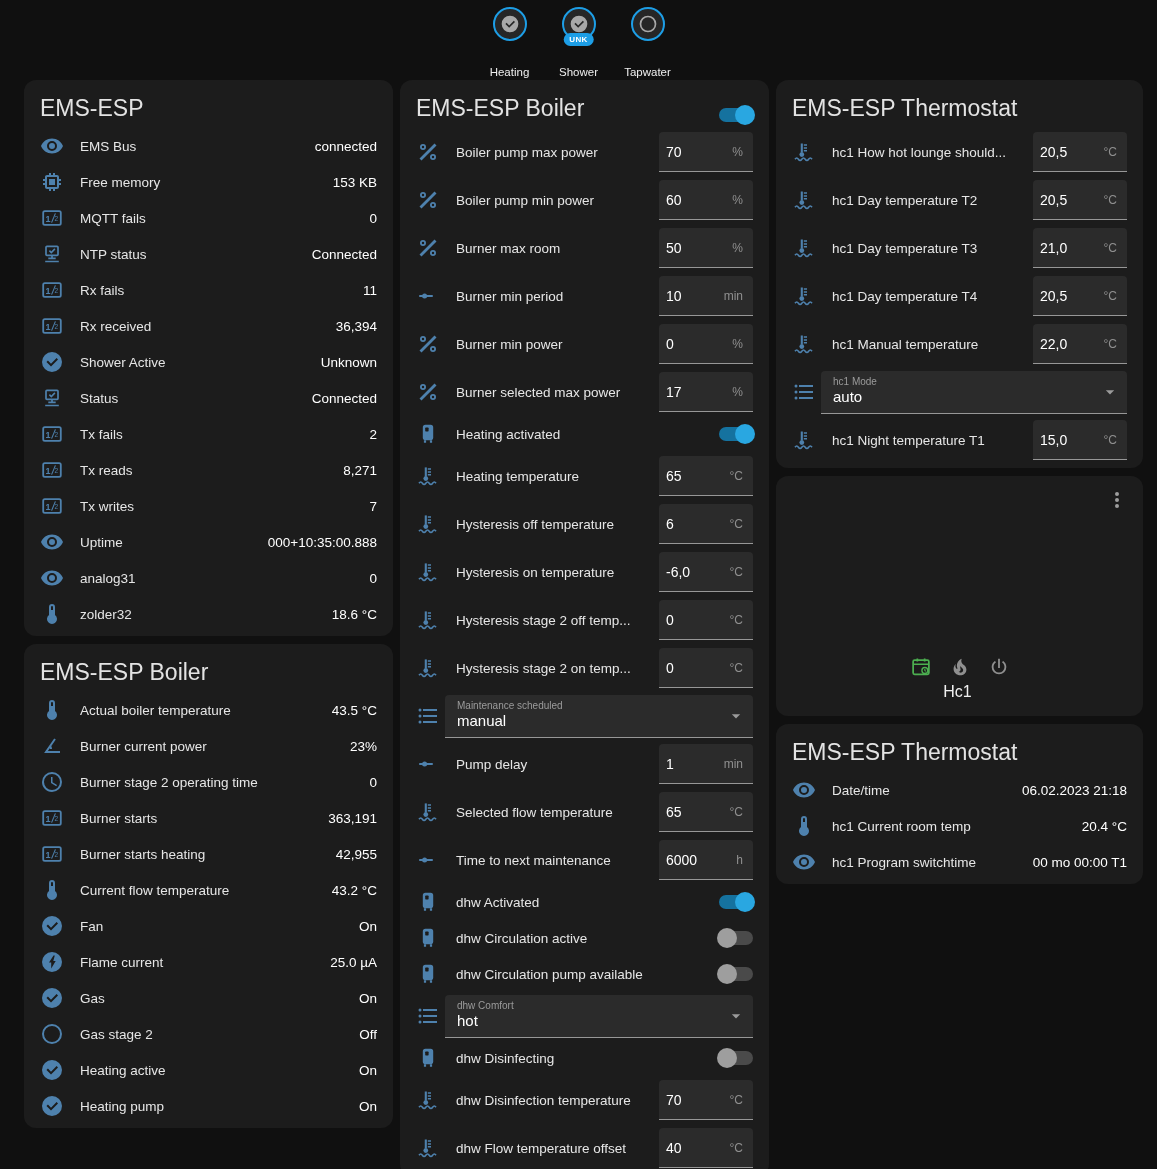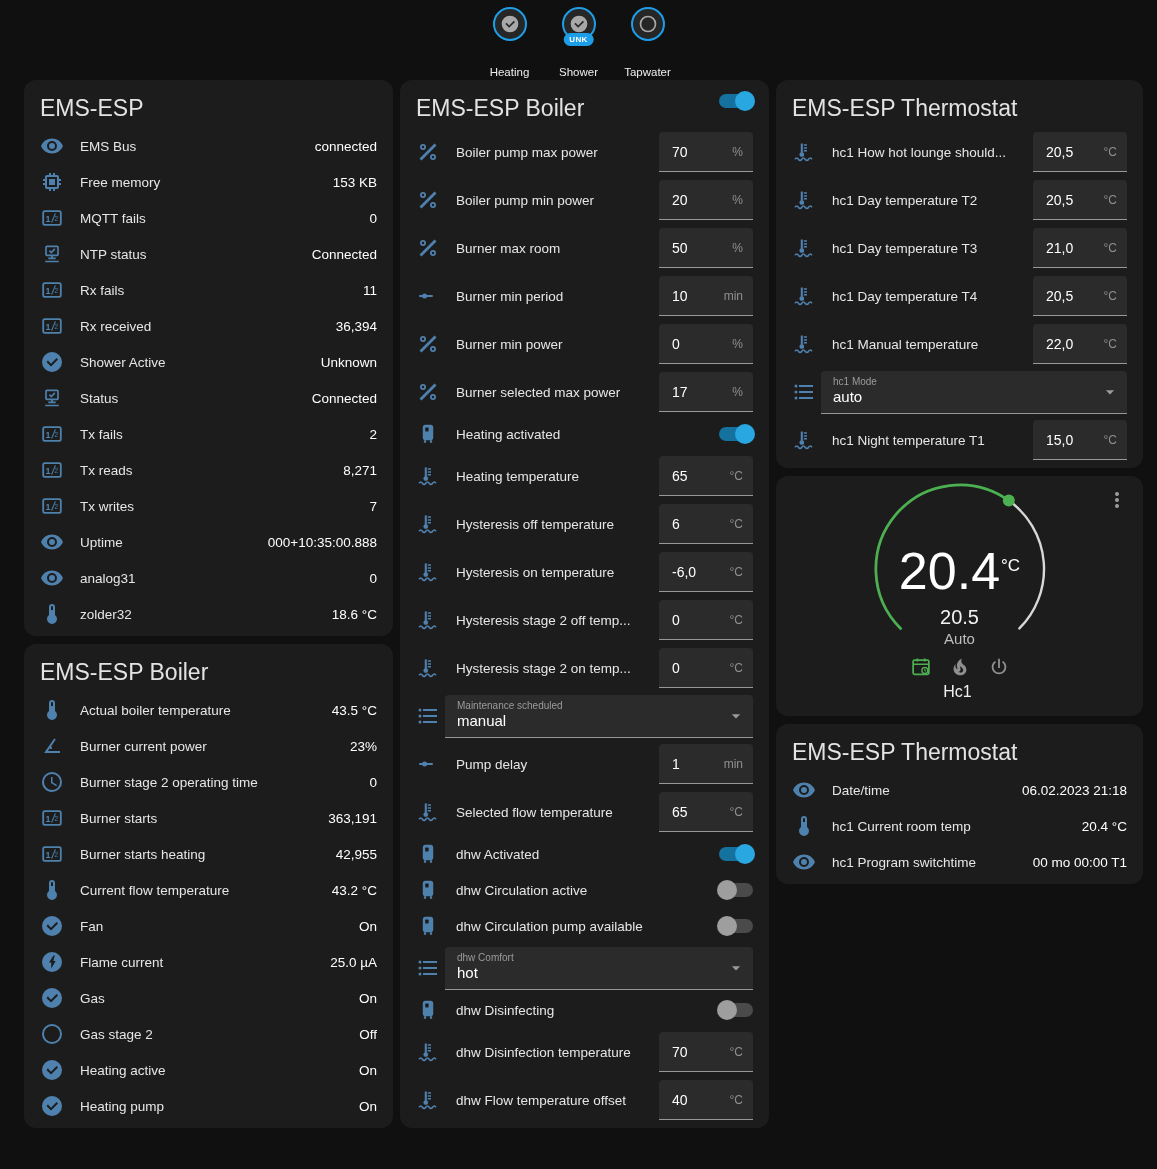--- a/index.html
+++ b/index.html
@@ -12,36 +12,36 @@
   .badge-circle .bicon{width:20px;height:20px;color:#a8a8a8;}
   .badge-circle .bicon svg{width:100%;height:100%;display:block;}
   .badge-pill{position:absolute;bottom:-7px;left:50%;transform:translateX(-50%);background:#1d9ee6;color:#fff;
     font-size:8px;font-weight:bold;padding:2px 6px;border-radius:8px;letter-spacing:.4px;}
   .badge-label{margin-top:24px;font-size:11.5px;line-height:1.35;text-align:right;color:#ededed;}
   
   .grid{display:grid;grid-template-columns:369px 369px 367px;gap:8px 7px;padding:0 14px 0 24px;align-items:start;}
   .col{display:flex;flex-direction:column;gap:8px;min-width:0;}
   .card{background:#1c1c1c;border-radius:12px;overflow:hidden;position:relative;}
   .card-title{margin:0;padding:14px 16px 6px;font-size:23px;font-weight:400;color:#e3e3e3;line-height:28px;
-    display:flex;align-items:flex-start;justify-content:space-between;}
+    display:flex;align-items:flex-end;justify-content:space-between;}
   .rows{padding-bottom:4px;}
   
   .row{display:flex;align-items:center;padding:0 16px;}
   .row--sensor{height:36px;}
   .row--number{height:48px;}
   .row--toggle{height:36px;}
   .row--select{height:48px;}
   .icon{width:24px;height:24px;flex:none;color:#4e81ad;margin-right:16px;}
   .icon svg{width:100%;height:100%;display:block;}
   .row--select .icon{margin-right:5px;}
   .label{flex:1;min-width:0;font-size:13.5px;color:#e6e6e6;white-space:nowrap;overflow:hidden;text-overflow:ellipsis;}
   .value{margin-left:10px;font-size:13.5px;color:#fff;white-space:nowrap;}
   .num-box{margin-left:auto;width:94px;height:40px;background:#2b2b2b;border-radius:4px 4px 0 0;
     border-bottom:1px solid #979797;display:flex;align-items:center;justify-content:space-between;
-    padding:0 10px 0 13px;box-sizing:border-box;flex:none;}
+    padding:0 10px 0 7px;box-sizing:border-box;flex:none;}
   .num-value{font-size:14px;color:#fff;}
   .num-unit{font-size:12px;color:#8f8f8f;}
   .select-box{flex:1;min-width:0;height:43px;background:#2b2b2b;border-radius:4px 4px 0 0;border-bottom:1px solid #979797;
     display:flex;flex-direction:column;justify-content:center;padding:2px 34px 4px 12px;position:relative;box-sizing:border-box;}
   .select-mini{font-size:10px;color:#9b9b9b;line-height:13px;}
   .select-value{font-size:15px;color:#fff;line-height:18px;}
   .select-arrow{position:absolute;right:7px;top:50%;transform:translateY(-50%);width:20px;height:20px;color:#9b9b9b;}
   .select-arrow svg{width:100%;height:100%;display:block;}
   .switch{margin-left:auto;width:34px;height:14px;border-radius:7px;position:relative;flex:none;cursor:pointer;}
   .switch .knob{position:absolute;top:-3px;width:20px;height:20px;border-radius:50%;}
@@ -412,21 +412,21 @@
             </div>
           </div>
           <div class="row row--number">
             <span class="icon">
               <svg viewBox="0 0 24 24">
                 <path fill="currentColor" fill-rule="evenodd" d="M18.5,3.5L20.5,5.5L5.5,20.5L3.5,18.5L18.5,3.5M7,4A3,3 0 0,1 10,7A3,3 0 0,1 7,10A3,3 0 0,1 4,7A3,3 0 0,1 7,4M7,5.8A1.2,1.2 0 0,0 5.8,7A1.2,1.2 0 0,0 7,8.2A1.2,1.2 0 0,0 8.2,7A1.2,1.2 0 0,0 7,5.8M17,14A3,3 0 0,1 20,17A3,3 0 0,1 17,20A3,3 0 0,1 14,17A3,3 0 0,1 17,14M17,15.8A1.2,1.2 0 0,0 15.8,17A1.2,1.2 0 0,0 17,18.2A1.2,1.2 0 0,0 18.2,17A1.2,1.2 0 0,0 17,15.8Z"></path>
               </svg>
             </span>
             <span class="label">Boiler pump min power</span>
             <div class="num-box">
-              <span class="num-value">20</span>
+              <span class="num-value">60</span>
               <span class="num-unit">%</span>
             </div>
           </div>
           <div class="row row--number">
             <span class="icon">
               <svg viewBox="0 0 24 24">
                 <path fill="currentColor" fill-rule="evenodd" d="M18.5,3.5L20.5,5.5L5.5,20.5L3.5,18.5L18.5,3.5M7,4A3,3 0 0,1 10,7A3,3 0 0,1 7,10A3,3 0 0,1 4,7A3,3 0 0,1 7,4M7,5.8A1.2,1.2 0 0,0 5.8,7A1.2,1.2 0 0,0 7,8.2A1.2,1.2 0 0,0 8.2,7A1.2,1.2 0 0,0 7,5.8M17,14A3,3 0 0,1 20,17A3,3 0 0,1 17,20A3,3 0 0,1 14,17A3,3 0 0,1 17,14M17,15.8A1.2,1.2 0 0,0 15.8,17A1.2,1.2 0 0,0 17,18.2A1.2,1.2 0 0,0 18.2,17A1.2,1.2 0 0,0 17,15.8Z"></path>
               </svg>
             </span>
             <span class="label">Burner max room</span>
@@ -595,20 +595,33 @@
                 <path d="M9.8 3.4v9.4" stroke="currentColor" stroke-width="2.1" fill="none"></path>
                 <circle cx="9.8" cy="14.6" r="2.4" fill="currentColor"></circle>
                 <path d="M11.8 5h3.2M11.8 7.9h3.2M11.8 10.8h3.2" stroke="currentColor" stroke-width="1.5"></path>
                 <path d="M3 19.2q1.7-2.4 3.4 0t3.4 0t3.4 0t3.4 0t3.4 0" fill="none" stroke="currentColor" stroke-width="1.6"></path>
               </svg>
             </span>
             <span class="label">Selected flow temperature</span>
             <div class="num-box">
               <span class="num-value">65</span>
               <span class="num-unit">°C</span>
+            </div>
+          </div>
+          <div class="row row--number">
+            <span class="icon">
+              <svg viewBox="0 0 24 24">
+                <rect x="3" y="11.1" width="14" height="1.8" rx="0.9" fill="currentColor"></rect>
+                <circle cx="8.6" cy="12" r="2.5" fill="currentColor"></circle>
+              </svg>
+            </span>
+            <span class="label">Time to next maintenance</span>
+            <div class="num-box">
+              <span class="num-value">6000</span>
+              <span class="num-unit">h</span>
             </div>
           </div>
           <div class="row row--toggle">
             <span class="icon">
               <svg viewBox="0 0 24 24">
                 <rect x="6.8" y="2.8" width="10.4" height="15.4" rx="2.6" fill="currentColor"></rect>
                 <rect x="9.2" y="5.6" width="3.4" height="3.8" rx="0.7" fill="#1c1c1c"></rect>
                 <path d="M9 18.2v2.6M15 18.2v2.6" stroke="currentColor" stroke-width="2.2"></path>
               </svg>
             </span>
@@ -820,32 +833,20 @@
           </div>
         </div>
     </section>
 
     <section class="card gauge-card">
       <span class="dots">
         <svg viewBox="0 0 24 24">
             <path fill="currentColor" d="M12,16A2,2 0 0,1 14,18A2,2 0 0,1 12,20A2,2 0 0,1 10,18A2,2 0 0,1 12,16M12,10A2,2 0 0,1 14,12A2,2 0 0,1 12,14A2,2 0 0,1 10,12A2,2 0 0,1 12,10M12,4A2,2 0 0,1 14,6A2,2 0 0,1 12,8A2,2 0 0,1 10,6A2,2 0 0,1 12,4Z"></path>
           </svg>
       </span>
-      <div class="dial-wrap">
-        <svg class="dial" viewBox="0 0 178 178">
-          <path class="arc-bg" d="M137.8 20.6 A84 84 0 0 1 148.4 148.4"></path>
-          <path class="arc-green" d="M29.6 148.4 A84 84 0 0 1 137.8 20.6"></path>
-          <circle class="knob-dot" cx="137.8" cy="20.6" r="6"></circle>
-        </svg>
-        <div class="dial-center">
-          <div class="cur"><span>20.4</span><span class="deg">°C</span></div>
-          <div class="tgt">20.5</div>
-          <div class="mode">Auto</div>
-        </div>
-      </div>
       <div class="gauge-icons">
         <span class="gi active">
           <svg viewBox="0 0 24 24">
               <path d="M5 4.6h14a1.6 1.6 0 0 1 1.6 1.6v12.2a1.6 1.6 0 0 1-1.6 1.6H5a1.6 1.6 0 0 1-1.6-1.6V6.2A1.6 1.6 0 0 1 5 4.6z" fill="none" stroke="currentColor" stroke-width="1.9"></path>
               <path d="M3.6 9h16.8" stroke="currentColor" stroke-width="1.9"></path>
               <path d="M8 2.6v3.4M16 2.6v3.4" stroke="currentColor" stroke-width="1.9"></path>
               <circle cx="16.2" cy="15.8" r="3.2" fill="#1c1c1c" stroke="currentColor" stroke-width="1.5"></circle>
               <path d="M16.2 14.3v1.5l1.1.9" fill="none" stroke="currentColor" stroke-width="1.2"></path>
             </svg>
         </span>

